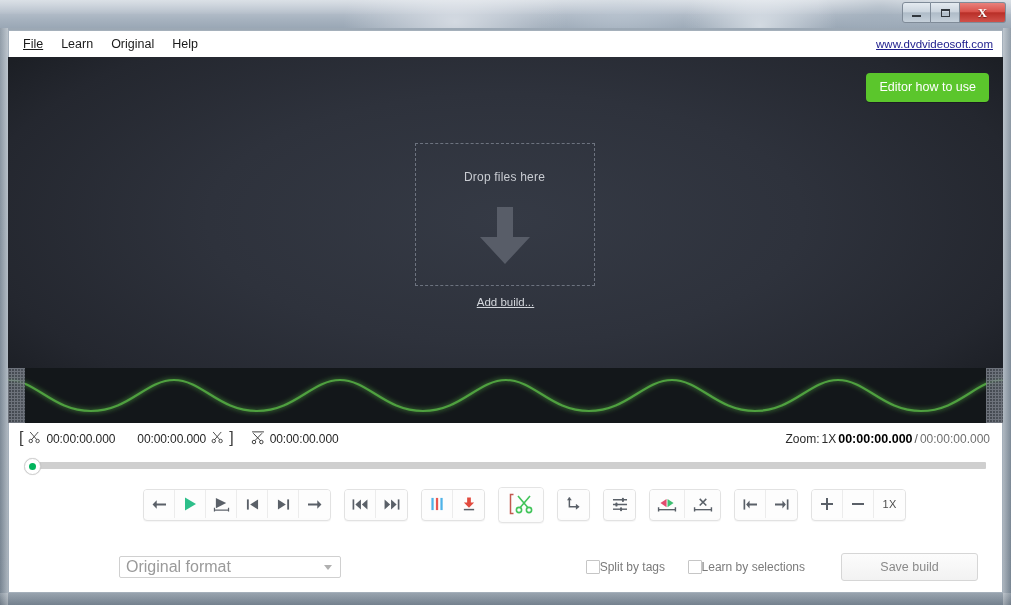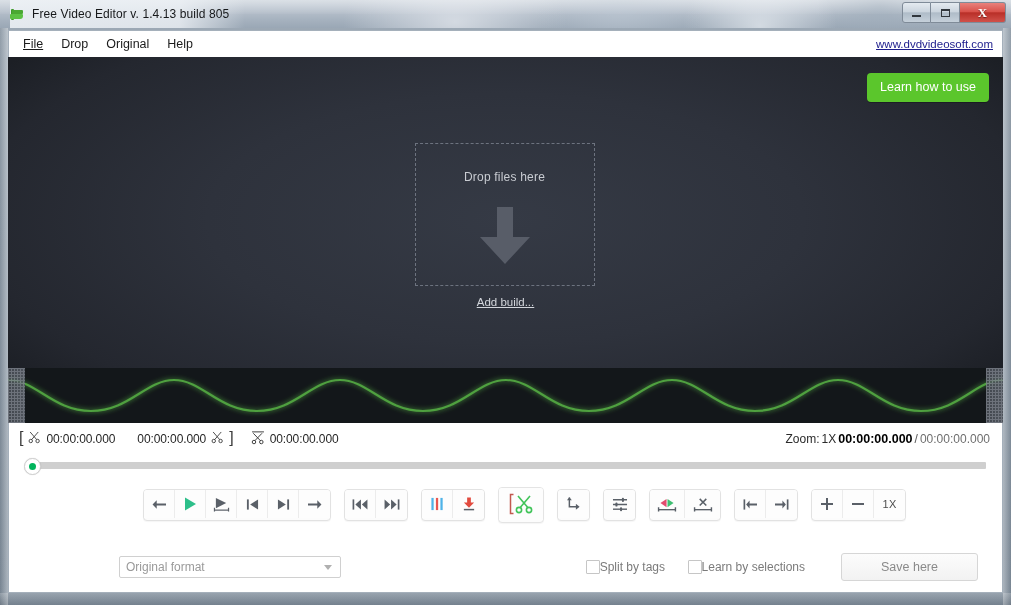--- a/index.html
+++ b/index.html
@@ -377,21 +377,21 @@
     left: 110px;
     width: 222px;
     height: 22px;
     border: 1px solid #d0d0d0;
     border-radius: 2px;
     background: #fff;
     display: flex;
     align-items: center;
     padding: 0 6px;
     box-sizing: border-box;
-    font-size: 12px;
+    font-size: 16px;
     color: #9a9a9a;
     cursor: pointer;
   }
   #format-select .caret {
     position: absolute;
     right: 8px;
     width: 0; height: 0;
     border-left: 4px solid transparent;
     border-right: 4px solid transparent;
     border-top: 5px solid #b0b0b0;
@@ -450,57 +450,49 @@
 </style>
 </head>
 <body>
 
 <div id="window">
 
   <div id="titlebar">
     <div class="glass-bg"></div>
     <div class="glass-sheen"></div>
 
-    <div class="title-left">
-      <div class="app-icon">
-        <div class="bar3"></div>
-        <div class="bar1"></div>
-        <div class="bar2"></div>
-      </div>
-      <div id="title-text">Free Video Editor v. 1.4.13 build 805</div>
-    </div>
 
     <div class="win-buttons">
       <div class="win-btn">
         <div class="glyph-min"></div>
       </div>
       <div class="win-btn">
         <div class="glyph-max"></div>
       </div>
       <div class="win-btn close">
         <div class="glyph-close">X</div>
       </div>
     </div>
   </div>
 
   <div class="frame-edge-l"></div>
   <div class="frame-edge-r"></div>
   <div class="frame-edge-b"></div>
 
   <div id="menubar">
     <div class="menu-item">File</div>
-    <div class="menu-item">Drop</div>
+    <div class="menu-item">Learn</div>
     <div class="menu-item">Original</div>
     <div class="menu-item">Help</div>
     <div id="site-link">www.dvdvideosoft.com</div>
   </div>
 
   <div id="video-panel">
 
-    <div id="learn-btn">Learn how to use</div>
+    <div id="learn-btn">Editor how to use</div>
 
     <div id="dropzone-wrap">
       <div id="dropzone">
         <div id="drop-label">Drop files here</div>
         <div class="down-arrow">
           <svg width="54" height="58" viewBox="0 0 54 58">
             <path d="M19 0 H35 V30 H52 L27 57 L2 30 H19 Z" fill="#585d68"></path>
           </svg>
         </div>
       </div>
@@ -776,17 +768,17 @@
       <div class="check-wrap" id="chk-tags">
         <span class="checkbox"></span>
         <span>Split by tags</span>
       </div>
 
       <div class="check-wrap" id="chk-selections">
         <span class="checkbox"></span>
         <span>Learn by selections</span>
       </div>
 
-      <div id="save-btn">Save here</div>
+      <div id="save-btn">Save build</div>
     </div>
 
   </div>
 </div>
 
 </body></html>

